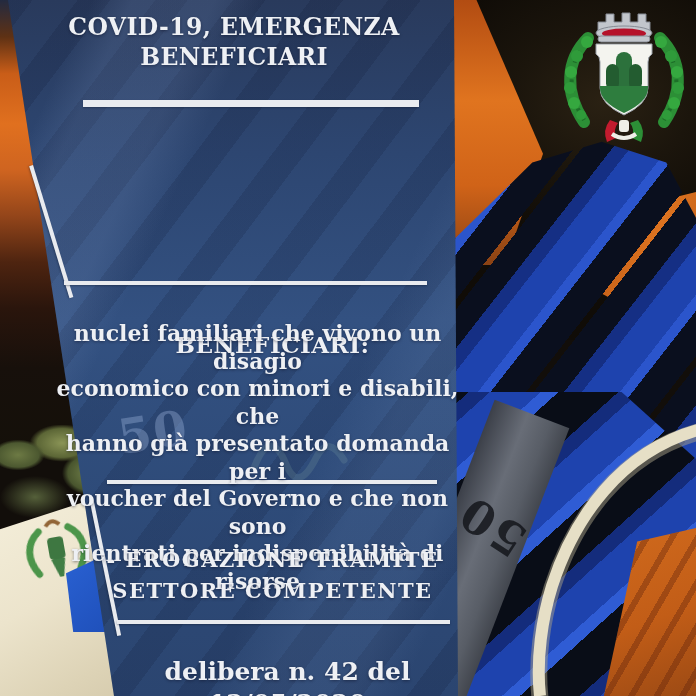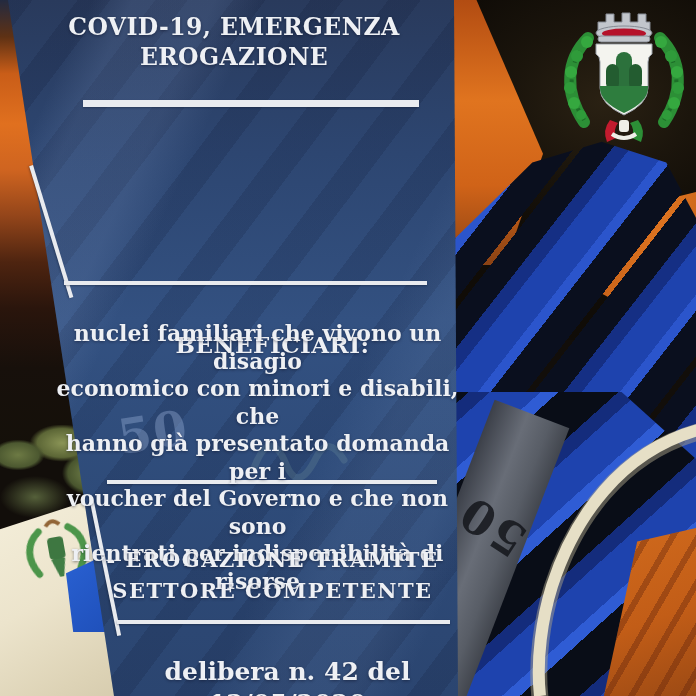--- a/index.html
+++ b/index.html
@@ -161,21 +161,21 @@
     <path d="M60,132 q12,8 24,0" stroke="#efefe8" stroke-width="4" fill="none"></path>
   </svg>
 
   <div class="ln bar-top"></div>
   <div class="ln diag-1"></div>
   <div class="ln line-2"></div>
   <div class="ln line-3"></div>
   <div class="ln diag-2"></div>
   <div class="ln line-4"></div>
 
-  <div class="txt title-1">COVID-19, EMERGENZA EROGAZIONE</div>
+  <div class="txt title-1">COVID-19, EMERGENZA BENEFICIARI</div>
   <div class="txt benef-h">BENEFICIARI:</div>
   <div class="txt benef-t">nuclei familiari che vivono un disagio
 economico con minori e disabili, che
 hanno già presentato domanda per i
 voucher del Governo e che non sono
 rientrati per indisponibilità di risorse</div>
   <div class="txt modal-t">- EROGAZIONE TRAMITE
 SETTORE COMPETENTE</div>
   <div class="txt footer-t">delibera n. 42 del 12/05/2020</div>
 

